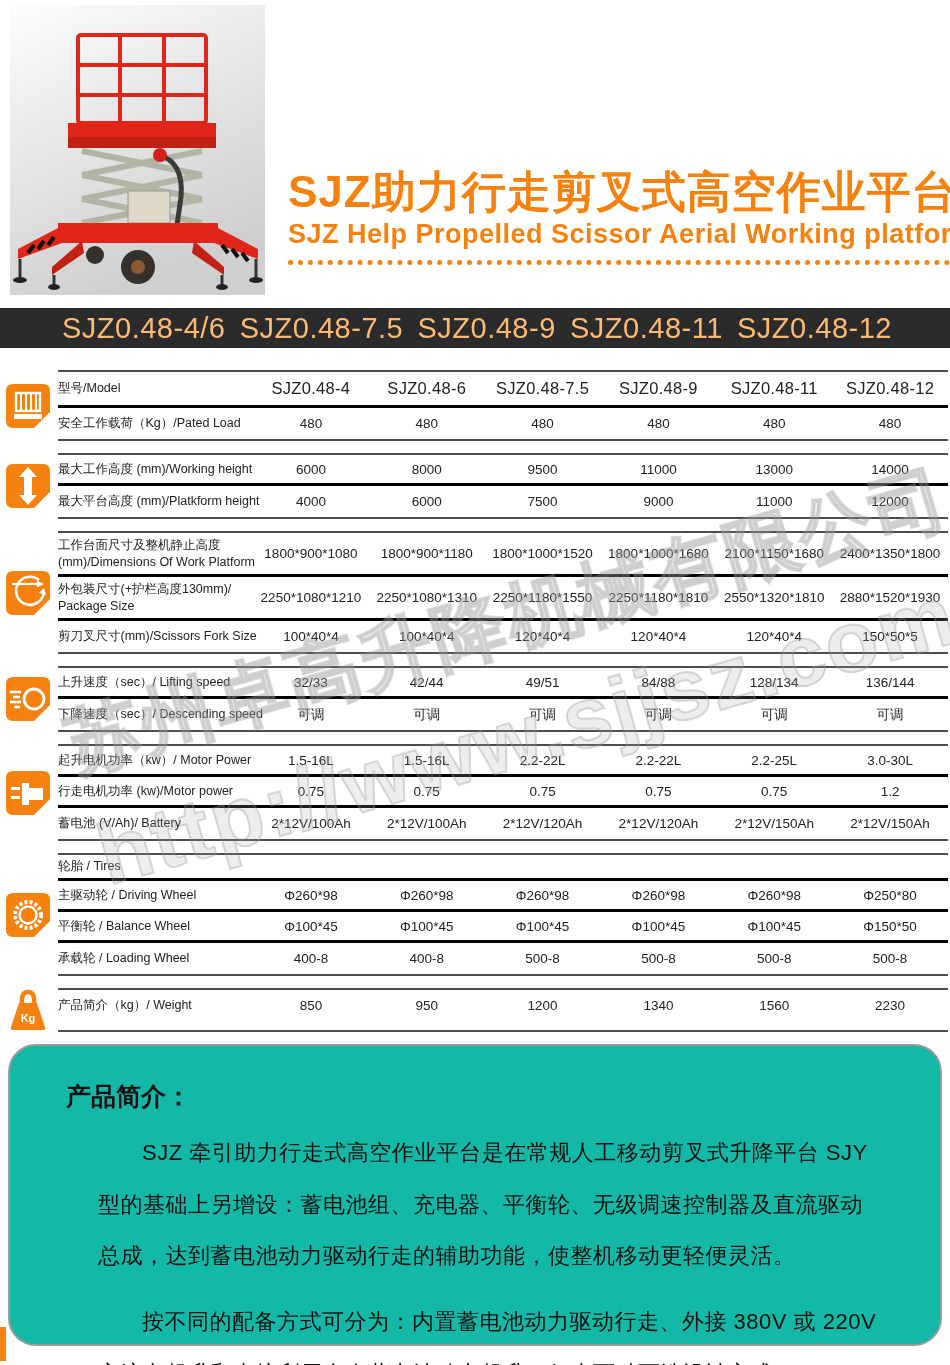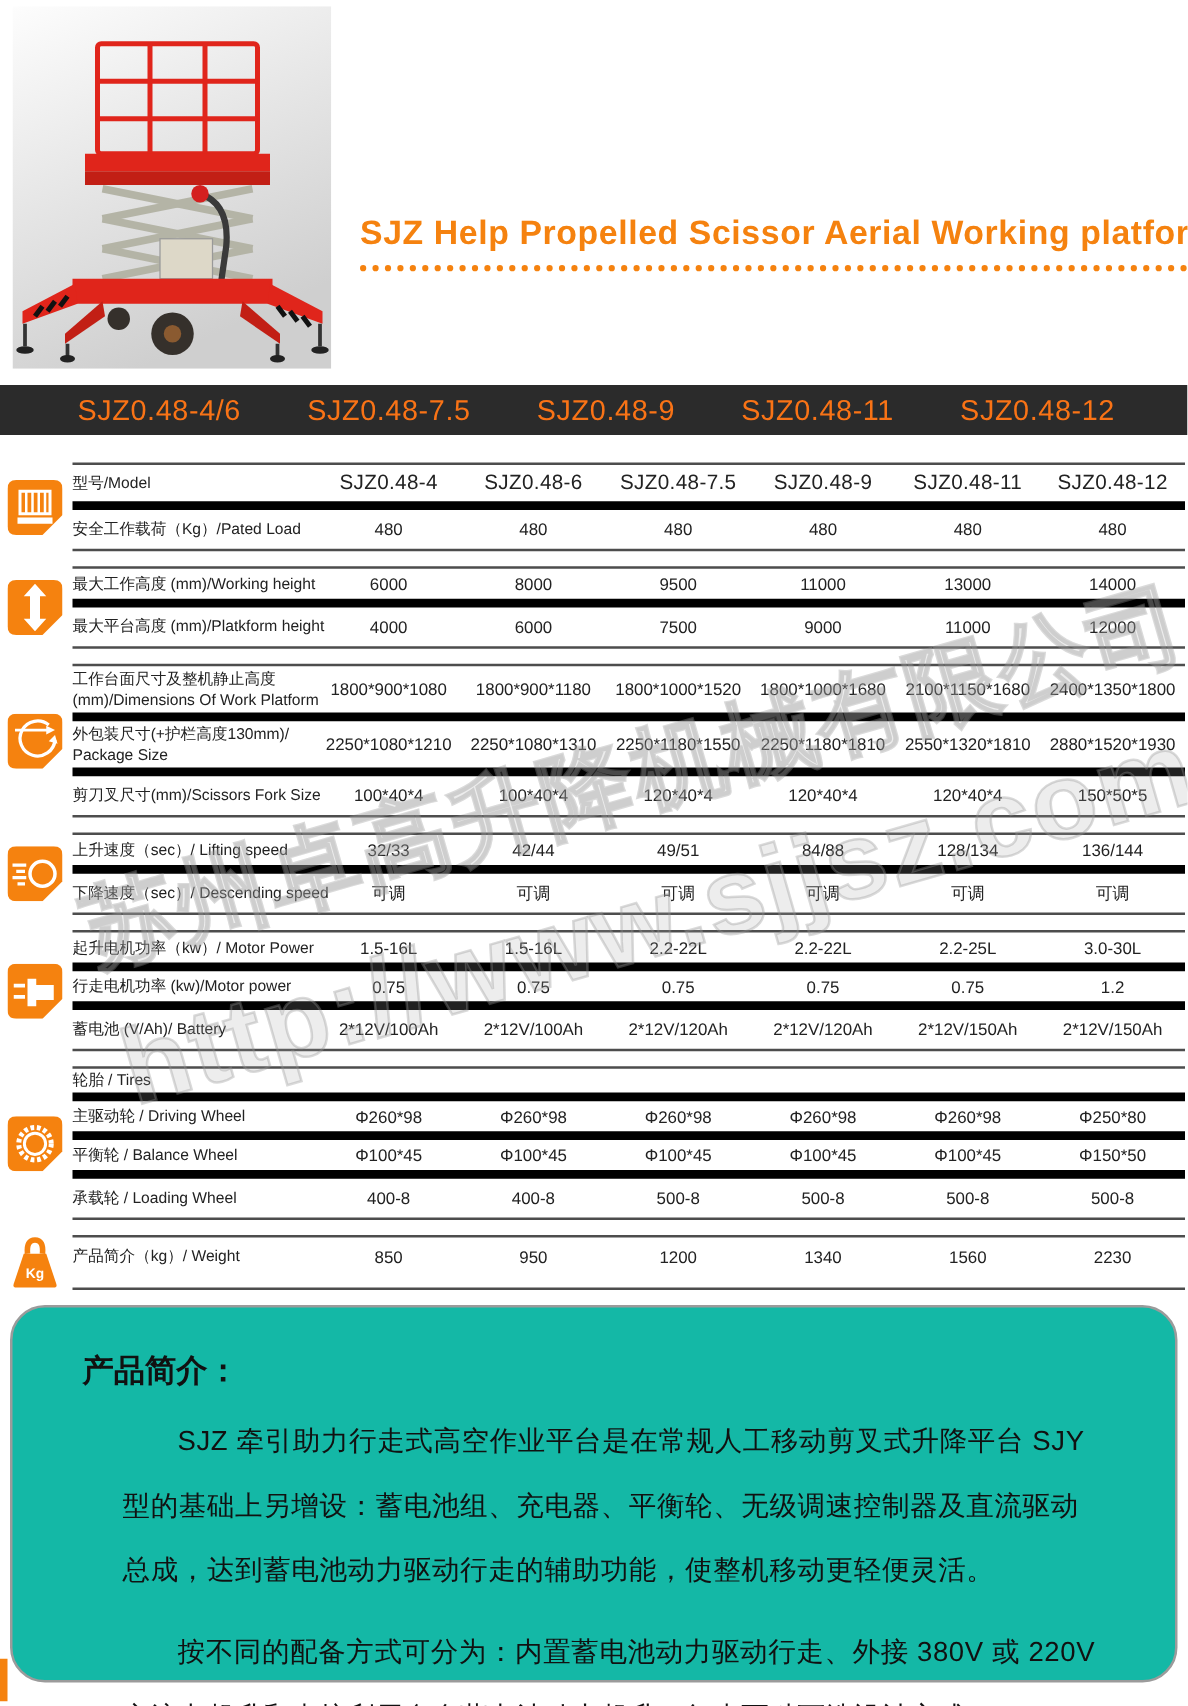--- a/index.html
+++ b/index.html
@@ -24,29 +24,29 @@
     margin-top:3px; white-space:nowrap;
   }
   .dotted-rule { margin-top:10px; border-top:5px dotted #F5820F; height:0; }
 
   
   .model-bar {
     position:relative; margin-top:8px; height:40px; background:#2B2B2B;
     display:flex; align-items:center; justify-content:space-between;
     padding:0 58px 0 62px;
   }
-  .model-bar span { color:#f97316; font-size:23px; letter-spacing:0.5px; }
+  .model-bar span { color:#fdba74; font-size:29px; letter-spacing:0.5px; }
 
   
   .spec-section { position:relative; margin-top:22px; }
   .spec-group { display:flex; margin:0 0 12px 6px; }
   .icon-cell { width:50px; flex:none; display:flex; align-items:center; justify-content:flex-start; }
   .icon-cell svg { display:block; }
   .rows { flex:1; margin-right:2px; border-top:2px solid #4d4d4d; border-bottom:2px solid #4d4d4d; margin-left:2px; }
-  .spec-row { display:flex; align-items:center; min-height:31px; border-bottom:7px solid #000000; }
+  .spec-row { display:flex; align-items:center; min-height:31px; border-bottom:3px solid #000000; }
   .spec-row:last-child { border-bottom:none; }
   .spec-row.two-line { min-height:44px;align-items:center; }
   .spec-row.emph { min-height:36px; }
   .spec-row.hdr { min-height:26px; }
   .lab { width:195px; flex:none; font-size:12.5px; color:#222; line-height:1.3; white-space:nowrap; overflow:visible; }
   .val { flex:1; text-align:center; font-size:13.5px; color:#222; }
   .emph .val { font-size:16.5px; font-weight:500; letter-spacing:0.3px; }
 
   
   .watermark {
@@ -131,20 +131,21 @@
       <ellipse cx="10" cy="275" rx="7" ry="3" fill="#222"></ellipse>
       <ellipse cx="246" cy="275" rx="7" ry="3" fill="#222"></ellipse>
       <ellipse cx="44" cy="282" rx="6" ry="3" fill="#222"></ellipse>
       <ellipse cx="212" cy="282" rx="6" ry="3" fill="#222"></ellipse>
       <circle cx="85" cy="250" r="9" fill="#35302b"></circle>
       <circle cx="128" cy="262" r="17" fill="#35302b"></circle>
       <circle cx="128" cy="262" r="7" fill="#8a5a30"></circle>
     </svg>
   </div>
   <div class="title-block">
+    <div class="title-zh">SJZ助力行走剪叉式高空作业平台</div>
     <div class="title-en">SJZ Help Propelled Scissor Aerial Working platform</div>
     <div class="dotted-rule"></div>
   </div>
 </div>
 
 <div class="model-bar">
   <span>SJZ0.48-4/6</span>
   <span>SJZ0.48-7.5</span>
   <span>SJZ0.48-9</span>
   <span>SJZ0.48-11</span>

